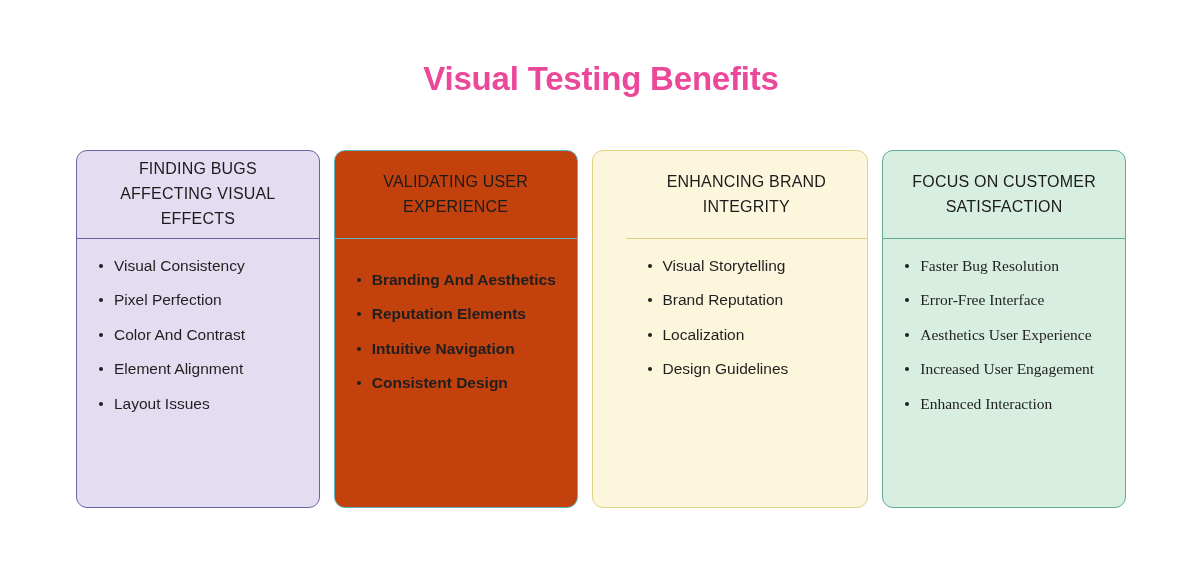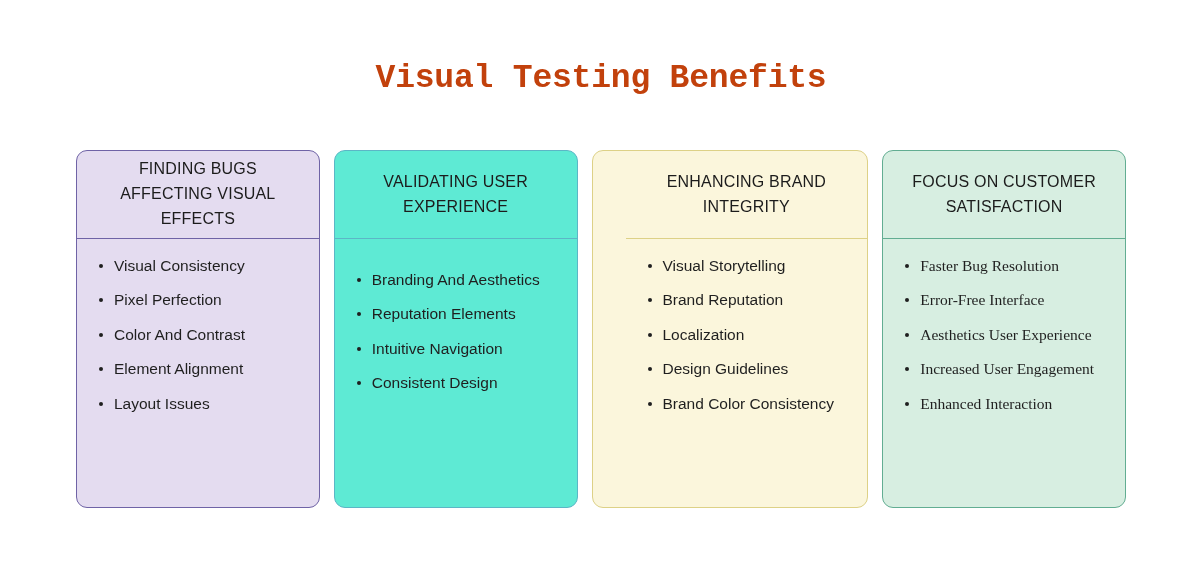--- a/index.html
+++ b/index.html
@@ -88,49 +88,49 @@
     position: absolute;
     left: 0;
     top: 9px;
     width: 4px;
     height: 4px;
     border-radius: 50%;
     background: #1f1f1f;
   }
   
   .card-1 .card-body { padding-top: 16px; }
-  .card-2 .card-body { padding-top: 30px; }
+  .card-2 .card-body { padding-top: 30px; font-weight: bold; }
   .card-3 .card-body { padding-top: 16px; }
   .card-4 .card-body { padding-top: 16px; font-family: Liberation Serif, serif; }
 </style>
 </head>
 <body style="background: rgb(255, 255, 255);">
 
 <div class="page">
 
-  <div class="page-title" style="color: #c2410c; font-family: Liberation Mono, monospace;">Visual Testing Benefits</div>
+  <div class="page-title" style="color: #ec4899;">Visual Testing Benefits</div>
 
   <div class="cards">
 
     <div class="card card-1" style="background: rgb(228, 220, 240); border-color: rgb(111, 99, 166);">
       <div class="card-header" style="border-bottom-color: rgb(111, 99, 166);">
         <div class="card-header-text">FINDING BUGS AFFECTING VISUAL EFFECTS</div>
       </div>
       <div class="card-body">
         <ul class="card-list">
           <li>Visual Consistency</li>
           <li>Pixel Perfection</li>
           <li>Color And Contrast</li>
           <li>Element Alignment</li>
           <li>Layout Issues</li>
         </ul>
       </div>
     </div>
 
-    <div class="card card-2" style="background: #5eead4; border-color: rgb(92, 182, 198);">
+    <div class="card card-2" style="background: #c2410c; border-color: rgb(92, 182, 198);">
       <div class="card-header" style="border-bottom-color: rgb(92, 182, 198);">
         <div class="card-header-text">VALIDATING USER EXPERIENCE</div>
       </div>
       <div class="card-body">
         <ul class="card-list">
           <li>Branding And Aesthetics</li>
           <li>Reputation Elements</li>
           <li>Intuitive Navigation</li>
           <li>Consistent Design</li>
         </ul>
@@ -140,21 +140,20 @@
     <div class="card card-3" style="background: rgb(251, 246, 220); border-color: rgb(221, 209, 135); padding-left: 33px;">
       <div class="card-header" style="border-bottom-color: rgb(221, 209, 135);">
         <div class="card-header-text">ENHANCING BRAND INTEGRITY</div>
       </div>
       <div class="card-body">
         <ul class="card-list">
           <li>Visual Storytelling</li>
           <li>Brand Reputation</li>
           <li>Localization</li>
           <li>Design Guidelines</li>
-          <li>Brand Color Consistency</li>
         </ul>
       </div>
     </div>
 
     <div class="card card-4" style="background: rgb(215, 238, 225); border-color: rgb(98, 173, 146);">
       <div class="card-header" style="border-bottom-color: rgb(98, 173, 146);">
         <div class="card-header-text">FOCUS ON CUSTOMER SATISFACTION</div>
       </div>
       <div class="card-body">
         <ul class="card-list">

